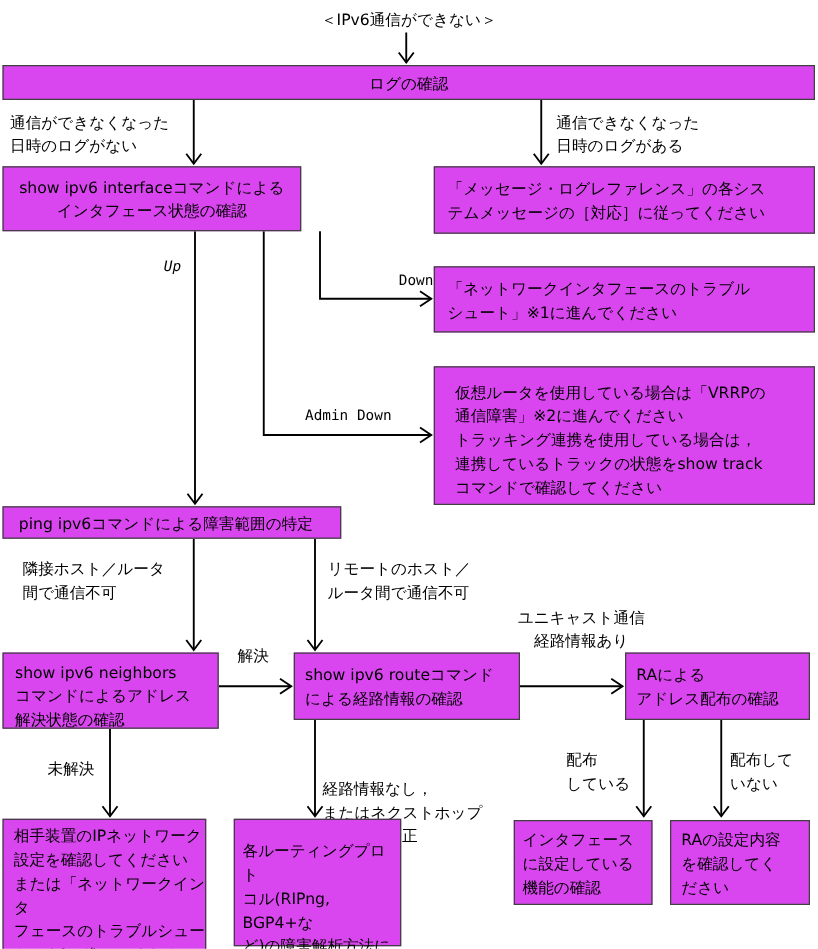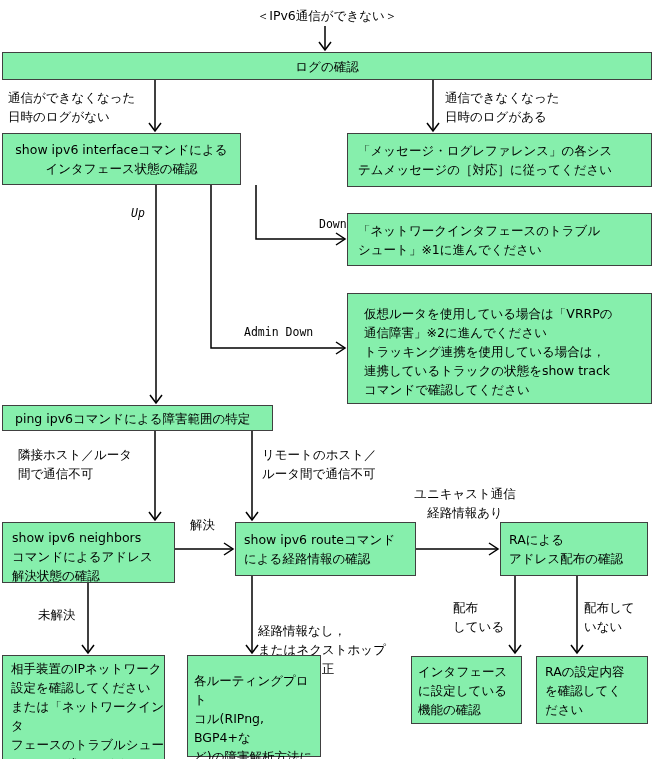--- a/index.html
+++ b/index.html
@@ -1,18 +1,18 @@
 <!DOCTYPE html>
 <html><head>
 <meta charset="utf-8">
 <style>
   html, body { margin:0; padding:0; background:#ffffff; }
   body { width:654px; height:759px; position:relative; overflow:hidden;
          font-family:"DejaVu Sans", sans-serif; font-size:12.5px; color:#000; line-height:19px; }
-  .box { position:absolute; border:1.5px solid #404040; background:#86efac; box-sizing:border-box; }
+  .box { position:absolute; border:1.5px solid #404040; background:#d946ef; box-sizing:border-box; }
   .txt { position:absolute; white-space:pre; }
   .mono { font-family:"DejaVu Sans Mono", monospace; font-size:11.5px; }
   svg.lines { position:absolute; left:0; top:0; width:654px; height:759px; pointer-events:none; }
   .center { text-align:center; }
   .inner { position:absolute; white-space:pre-line; }
 </style>
 </head>
 <body>
 
 <svg class="lines" viewBox="0 0 654 759">

